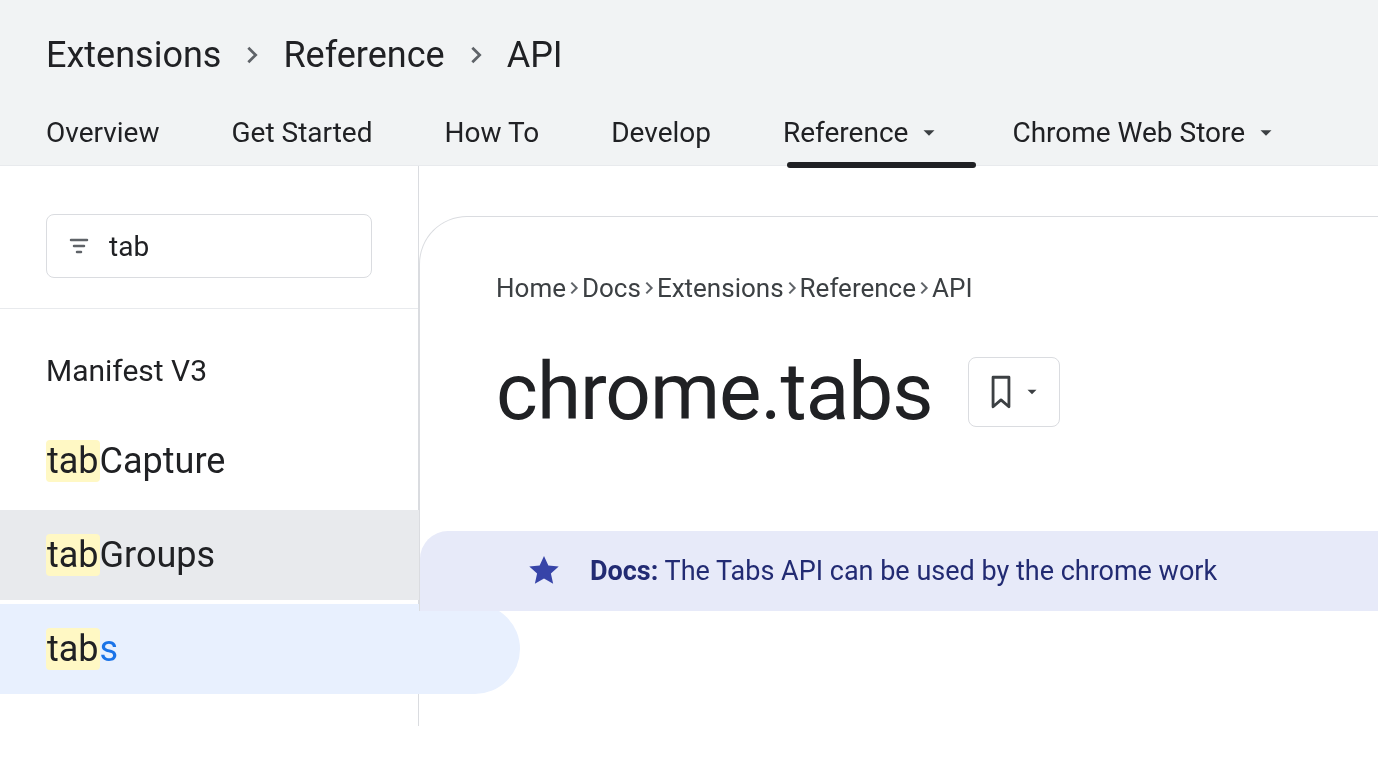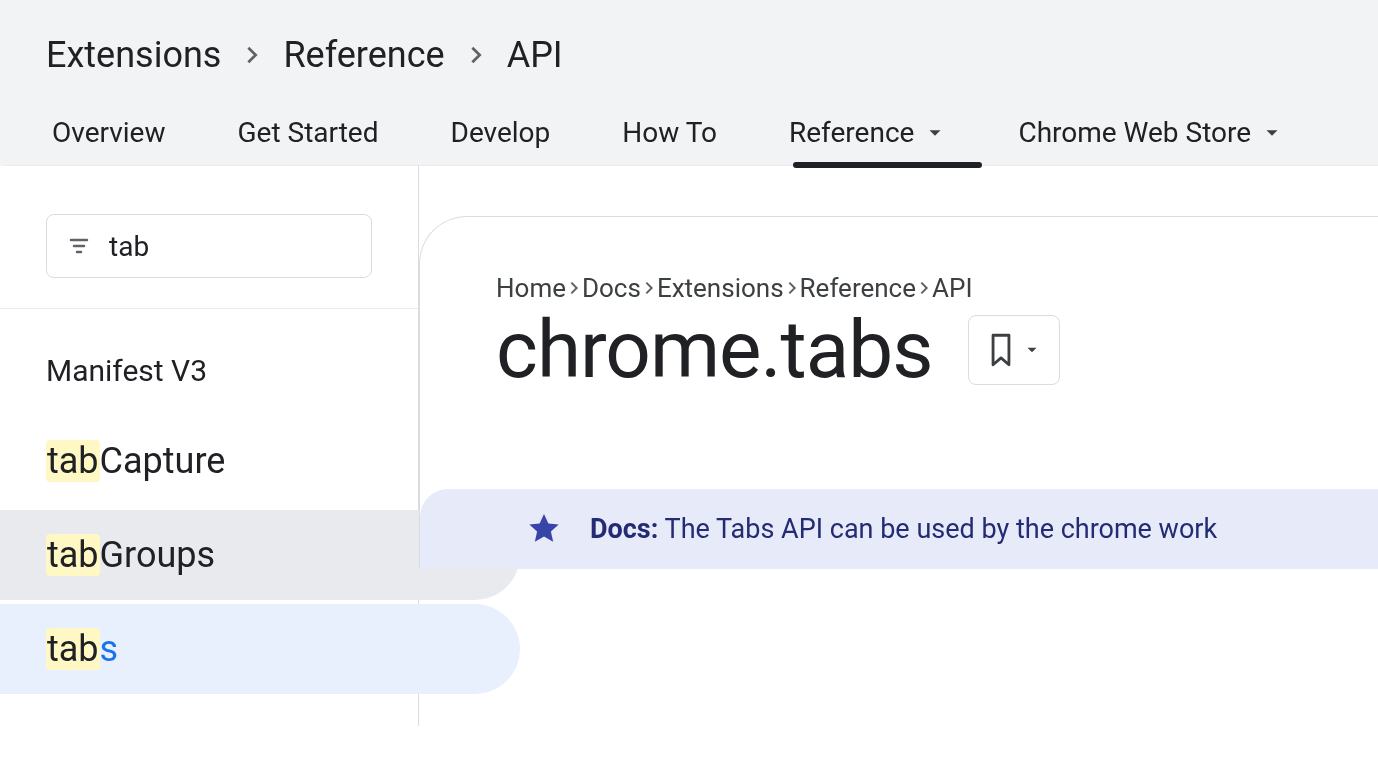--- a/index.html
+++ b/index.html
@@ -29,21 +29,20 @@
   .chev-top svg { width: 22px; height: 22px; display: block; }
   .chev-top path { stroke: #5f6368; stroke-width: 3; fill: none; }
 
   .topnav {
     display: flex;
     align-items: center;
     gap: 72px;
     padding: 0 46px;
     height: 66px;
     border-bottom: 1px solid #e8eaed;
-    margin-left: 6px;
   }
   .topnav-item {
     position: relative;
     display: flex;
     align-items: center;
     gap: 10px;
     font-size: 28px;
     color: #202124;
     cursor: pointer;
     height: 100%;
@@ -155,20 +154,21 @@
   .main-wrapper {
     flex: 1;
     position: relative;
     overflow: hidden;
   }
   .breadcrumb-main {
     display: flex;
     align-items: center;
     font-size: 26px;
     color: #3c4043;
+    margin-bottom: 42px;
   }
   .breadcrumb-main a { color: #3c4043; text-decoration: none; cursor: pointer; }
   .chev-small svg { width: 16px; height: 16px; display: block; }
   .chev-small path { stroke: #5f6368; stroke-width: 3; fill: none; }
 
   .title-row {
     display: flex;
     align-items: center;
     gap: 36px;
     margin-bottom: 92px;
@@ -234,24 +234,24 @@
   </div>
 
   <div class="topnav">
     <a class="topnav-item">
       <span>Overview</span>
     </a>
     <a class="topnav-item">
       <span>Get Started</span>
     </a>
     <a class="topnav-item">
+      <span>How To</span>
+    </a>
+    <a class="topnav-item">
       <span>Develop</span>
-    </a>
-    <a class="topnav-item">
-      <span>How To</span>
     </a>
     <a class="topnav-item active">
       <span>Reference</span>
       <span class="chev-down">
         <svg viewBox="0 0 24 24">
             <path d="M6 9l6 6 6-6z"></path>
           </svg>
       </span>
     </a>
     <a class="topnav-item">

